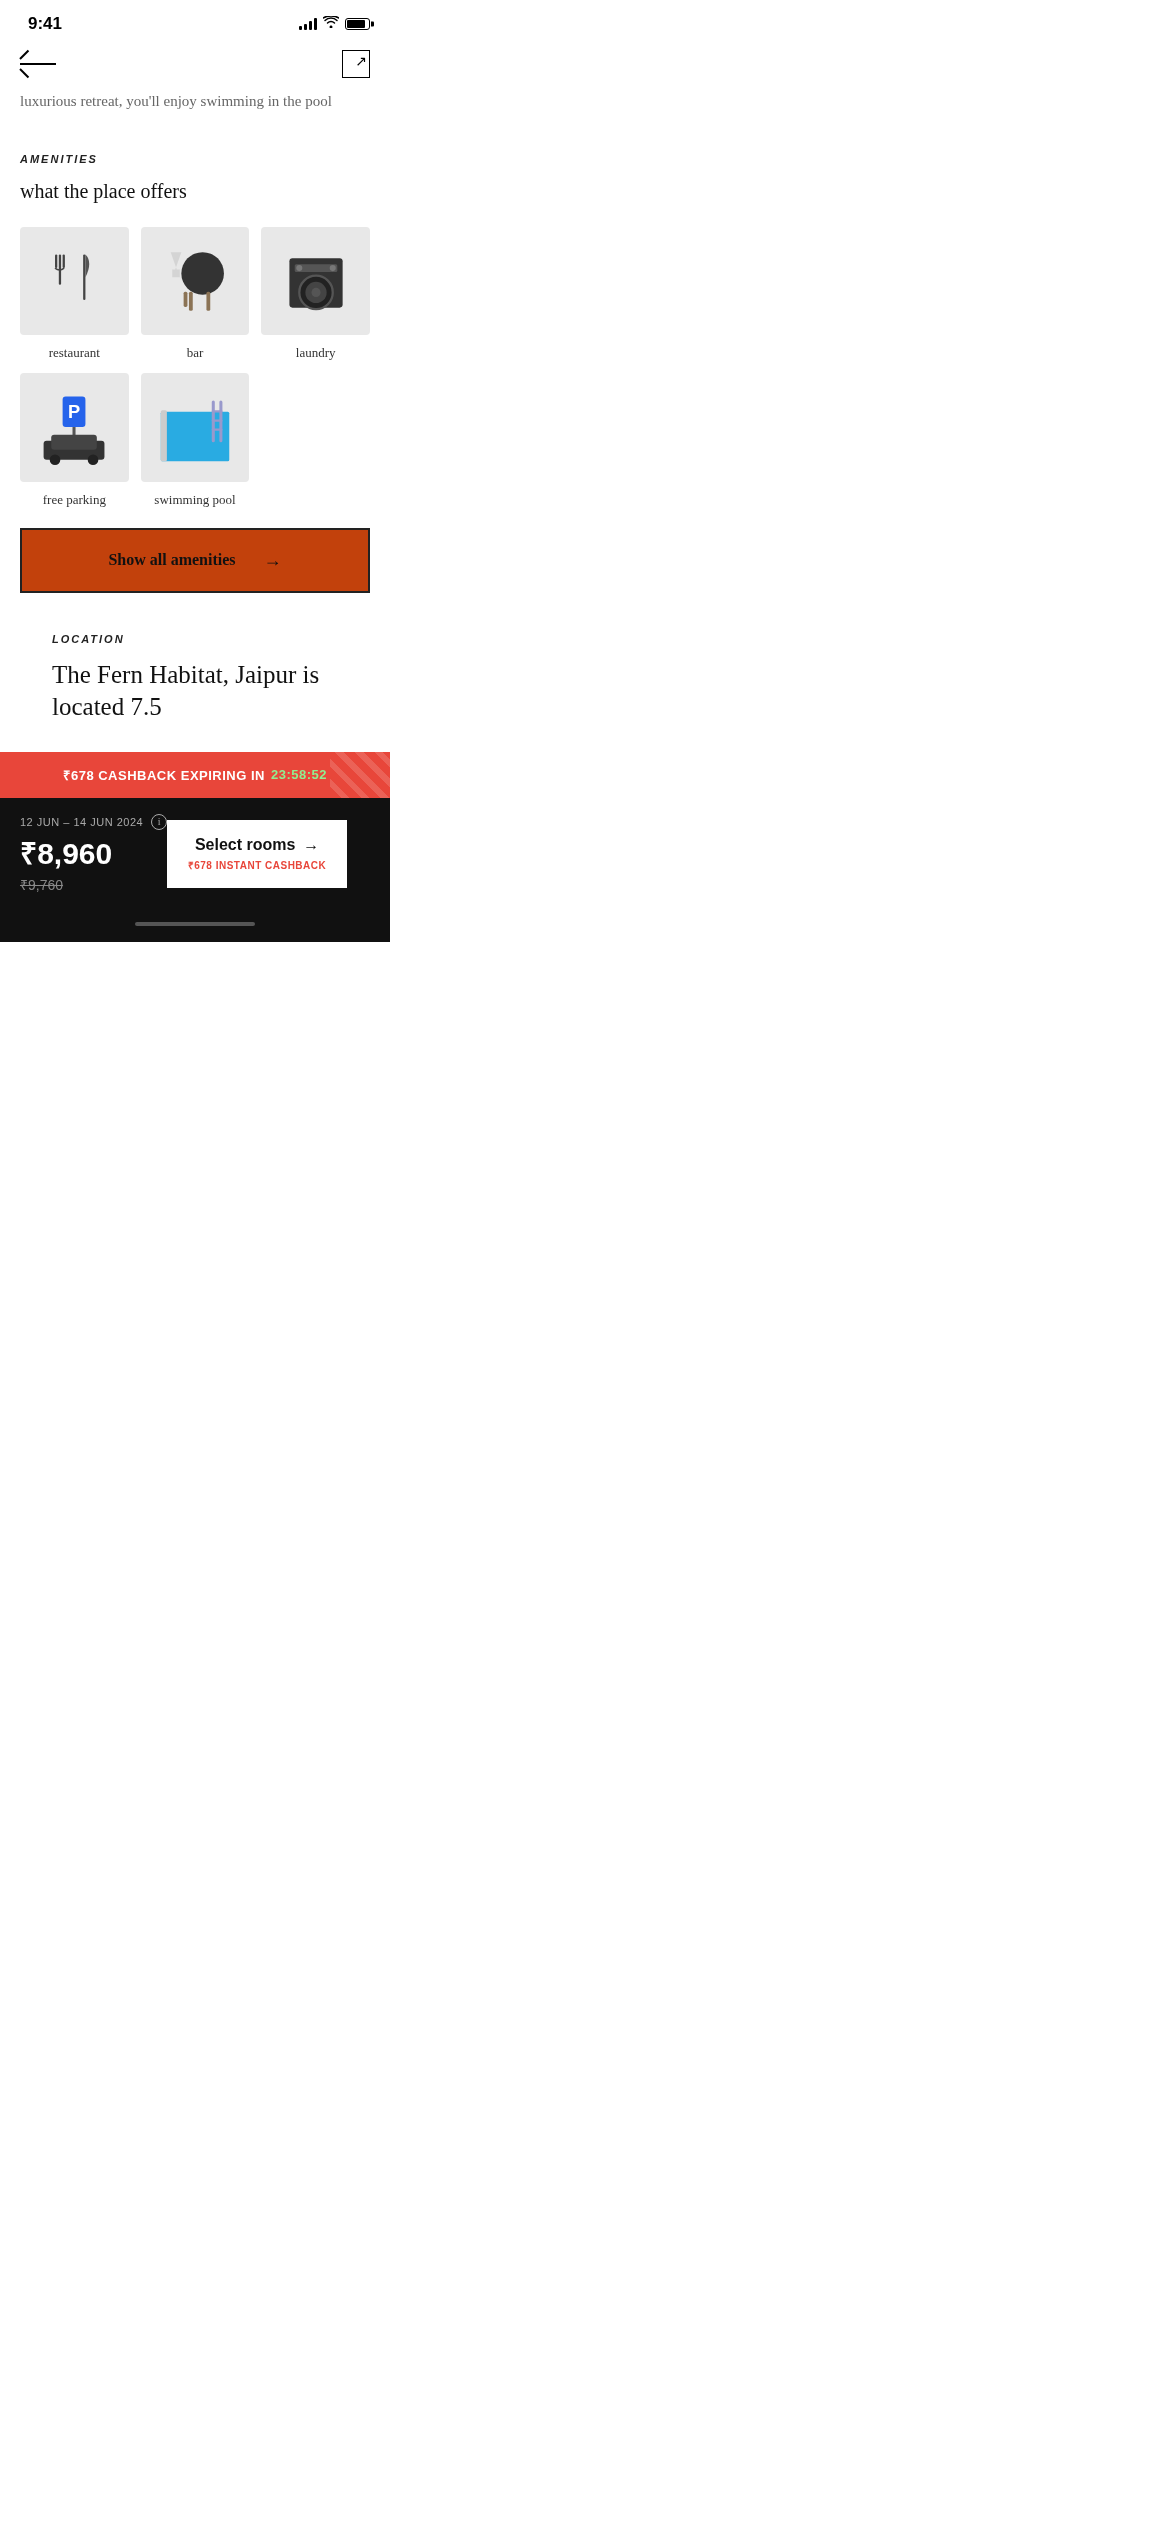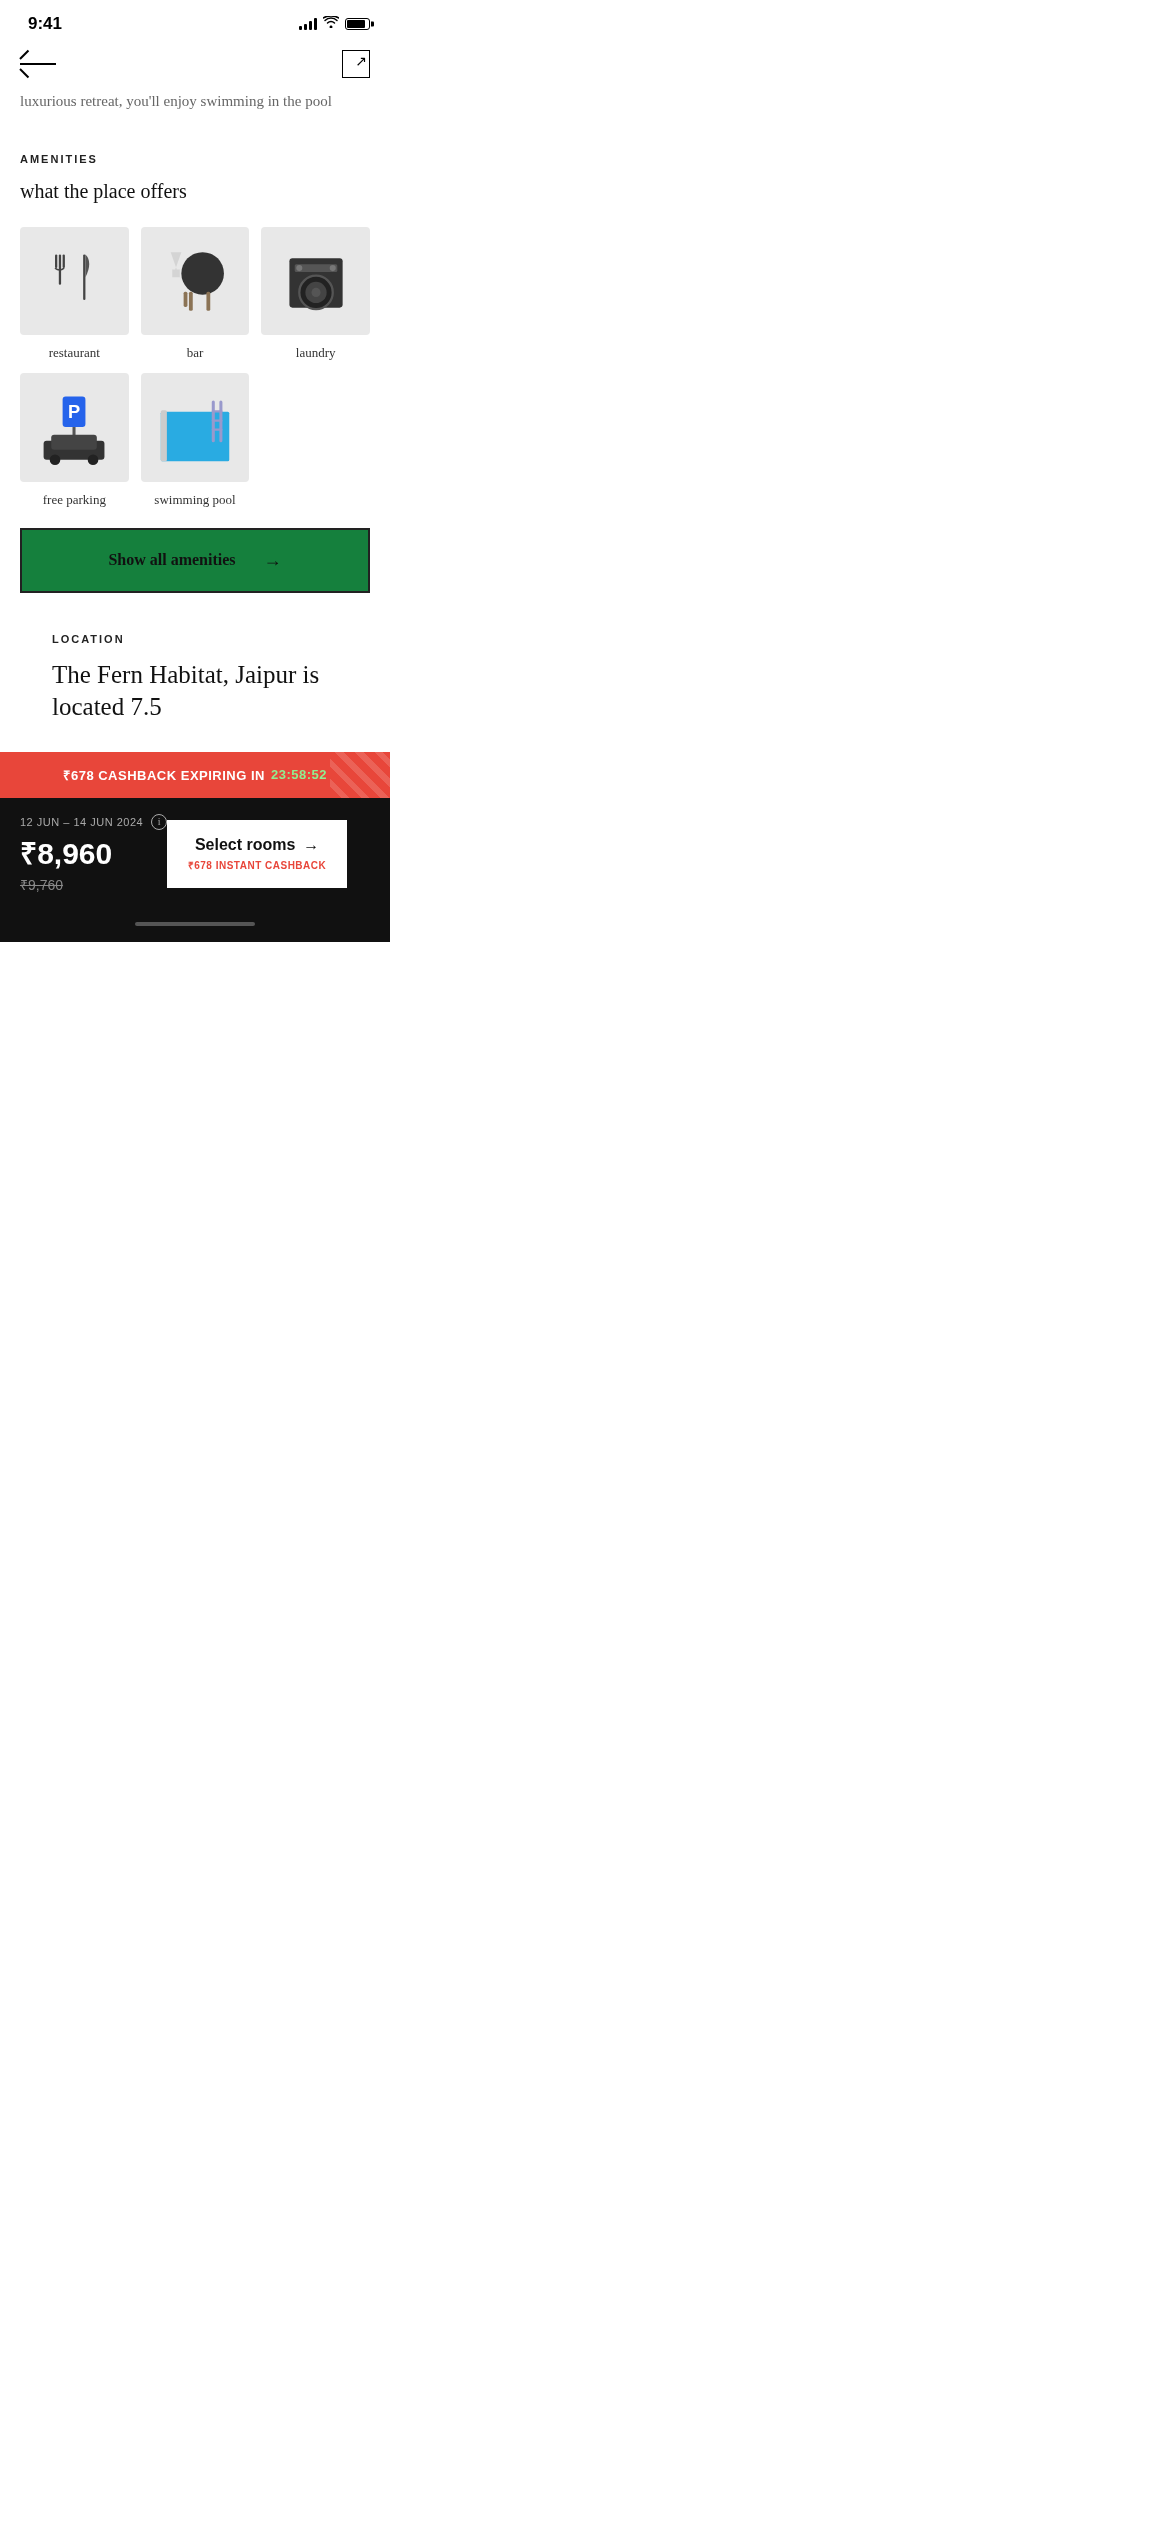--- a/index.html
+++ b/index.html
@@ -150,20 +150,21 @@
       padding: 20px 20px 0 20px;
     }
     .section-label {
       font-family: -apple-system, BlinkMacSystemFont, 'Helvetica Neue', sans-serif;
       font-size: 11px;
       font-weight: 700;
       letter-spacing: 2px;
       color: #222;
       text-transform: uppercase;
       margin-bottom: 14px;
+      font-style: italic;
     }
     .section-title {
       font-family: Georgia, serif;
       font-size: 20px;
       font-weight: 400;
       color: #111;
       margin-bottom: 24px;
       line-height: 1.2;
     }
 
@@ -205,21 +206,21 @@
 
     
     .show-all-btn {
       display: flex;
       align-items: center;
       justify-content: center;
       gap: 28px;
       width: 100%;
       padding: 20px;
       border: 2px solid #222;
-      background: #15803d;
+      background: #c2410c;
       cursor: pointer;
       margin-bottom: 32px;
     }
     .show-all-text {
       font-family: Georgia, serif;
       font-size: 16px;
       font-weight: 600;
       color: #111;
     }
     .show-all-arrow {

